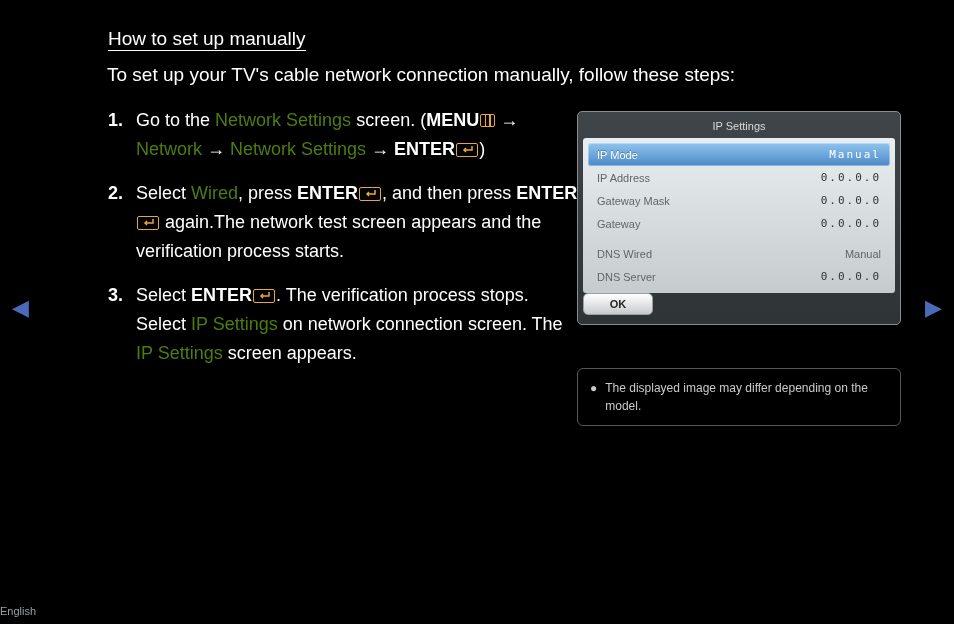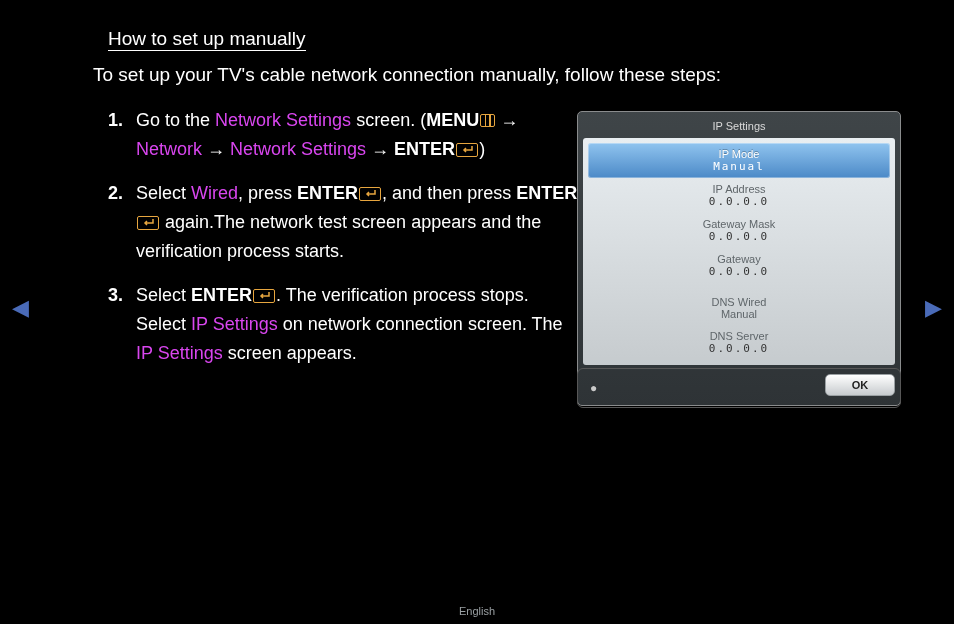--- a/index.html
+++ b/index.html
@@ -1,42 +1,42 @@
 <!DOCTYPE html>
 <html><head>
   <meta charset="utf-8">
   <style>
     * { box-sizing: border-box; margin: 0; padding: 0; }
     html, body { width: 954px; height: 624px; background: #000; color: #fff; font-family: "Helvetica Neue", Helvetica, Arial, sans-serif; font-weight: 300; overflow: hidden; position: relative; }
     .page-title { position: absolute; top: 28px; left: 108px; font-size: 19px; color: #fff; border-bottom: 1px solid #fff; }
-    .intro-text { position: absolute; top: 64px; left: 93px; font-size: 19px; color: #fff; font-weight: 300; }
+    .intro-text { position: absolute; top: 64px; left: 107px; font-size: 19px; color: #fff; font-weight: 300; }
     .steps { position: absolute; top: 106px; left: 108px; width: 470px; }
     .step { display: flex; margin-bottom: 14px; line-height: 1.63; font-size: 18px; }
     .step-num { font-weight: 600; margin-right: 10px; flex-shrink: 0; min-width: 18px; }
     .step-body { flex: 1; }
-    .hl { color: #d946ef; }
+    .hl { color: #4d7c0f; }
     .bold { font-weight: 600; }
     .tv-panel { position: absolute; top: 111px; right: 53px; width: 324px; border: 1px solid #8a8c8d; border-radius: 5px; background: linear-gradient(#3f4548, #2e3336); padding: 5px 5px 9px 5px; }
     .tv-title { text-align: center; font-size: 11px; color: #d9d9d9; padding: 3px 0 6px 0; }
     .tv-inner { background: linear-gradient(#e9eef1, #c6cbce); border-radius: 3px; padding: 5px; }
-    .tv-row { display: flex; justify-content: space-between; align-items: center; padding: 5px 9px; font-size: 11px; flex-direction: column; }
+    .tv-row { display: flex; justify-content: space-between; align-items: center; padding: 5px 9px; font-size: 11px; }
     .tv-row .label { color: #5f666a; }
     .tv-row .value { color: #333; font-family: monospace; font-size: 11px; letter-spacing: 2px; }
     .tv-row.highlighted { background: linear-gradient(#90c4ef, #4b89c7); border-radius: 3px; box-shadow: inset 0 0 0 1px rgba(255,255,255,0.35); }
     .tv-row.highlighted .label { color: #fff; text-shadow: 0 -1px 0 rgba(0,0,0,0.3); }
     .tv-row.highlighted .value { color: #fff; }
     .tv-sep { height: 8px; }
-    .tv-ok { display: flex; justify-content: flex-end; margin-top: 9px; }
+    .tv-ok { display: flex; justify-content: flex-start; }
     .tv-ok button { width: 70px; height: 22px; border-radius: 5px; border: 1px solid #9aa0a3; background: linear-gradient(#ffffff, #c7cbce); font-size: 11px; color: #222; cursor: pointer; font-weight: bold; }
     .tv-note { margin-top: 10px; border: 1px solid #575757; border-radius: 6px; padding: 10px 12px; font-size: 12px; color: #cacaca; display: flex; line-height: 1.5; }
     .tv-note .bullet { margin-right: 8px; flex-shrink: 0; }
     .nav-arrow { position: absolute; top: 295px; font-size: 22px; }
     .nav-left { left: 12px; color: #4a6bb8; }
     .nav-right { right: 12px; color: #4a6bb8; }
-    .footer { position: absolute; bottom: 7px; width: 100%; text-align: center; font-size: 11px; color: #9aa0a3; }
+    .footer { position: absolute; bottom: 7px; width: 100%; text-align: left; font-size: 11px; color: #9aa0a3; }
     .menu-icon { display: inline-block; width: 15px; height: 13px; border: 1.5px solid #e7a63f; border-radius: 2px; vertical-align: -1px; position: relative; margin: 0 0 0 1px; }
     .menu-icon::before { content: ""; position: absolute; left: 3.5px; top: 0; bottom: 0; width: 1.5px; background: #e7a63f; }
     .menu-icon::after { content: ""; position: absolute; right: 3.5px; top: 0; bottom: 0; width: 1.5px; background: #e7a63f; }
     .enter-icon { display: inline-block; width: 22px; height: 14px; border: 1.5px solid #e7a63f; border-radius: 2px; vertical-align: -2px; position: relative; margin: 0 1px; }
     .enter-icon svg { position: absolute; top: 1px; left: 2px; }
   </style>
 </head>
 <body>
 
 <div class="page-title">How to set up manually</div>
@@ -103,19 +103,20 @@
     </div>
   </div>
   <div class="tv-ok">
     <button>OK</button>
   </div>
 </div>
 
 <div style="position:absolute; top:358px; right:53px; width:324px;">
   <div class="tv-note">
     <span class="bullet">●</span>
+    <span>The displayed image may differ depending on the model.</span>
   </div>
 </div>
 
 <div class="nav-arrow nav-left">◀</div>
 <div class="nav-arrow nav-right">▶</div>
 
 <div class="footer">English</div>
 
 </body></html>

